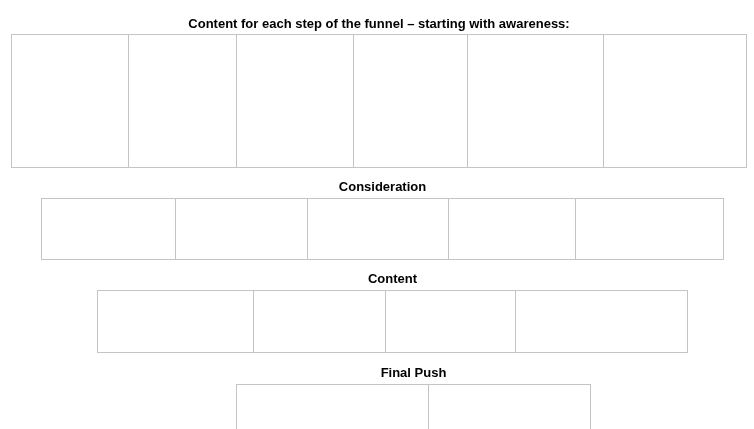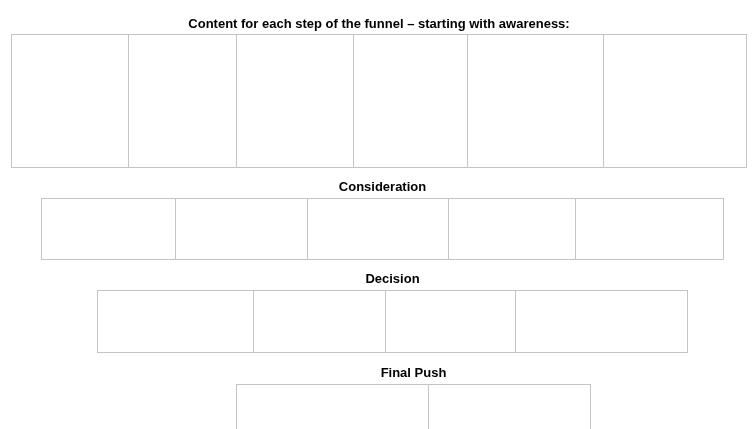--- a/index.html
+++ b/index.html
@@ -106,21 +106,21 @@
     <div class="stage-row">
         <div class="cell"></div>
         <div class="cell"></div>
         <div class="cell"></div>
         <div class="cell"></div>
         <div class="cell"></div>
       </div>
   </div>
 
   <div class="stage s-decision">
-    <div class="stage-label">Decision</div>
+    <div class="stage-label">Content</div>
     <div class="stage-row">
         <div class="cell"></div>
         <div class="cell"></div>
         <div class="cell"></div>
         <div class="cell"></div>
       </div>
   </div>
 
   <div class="stage s-final-push">
     <div class="stage-label">Final Push</div>

